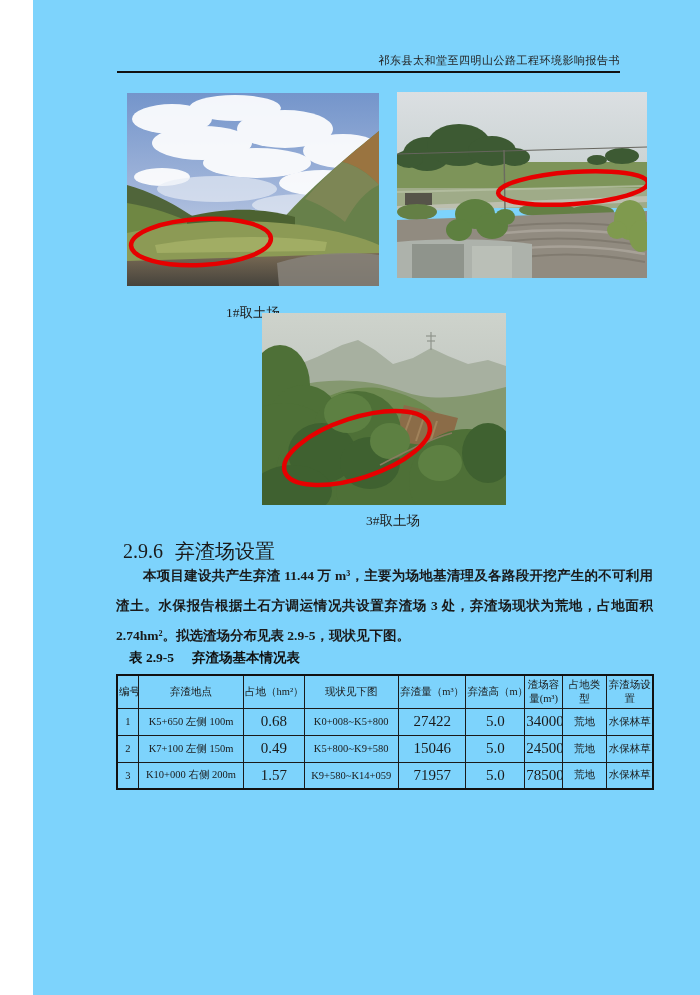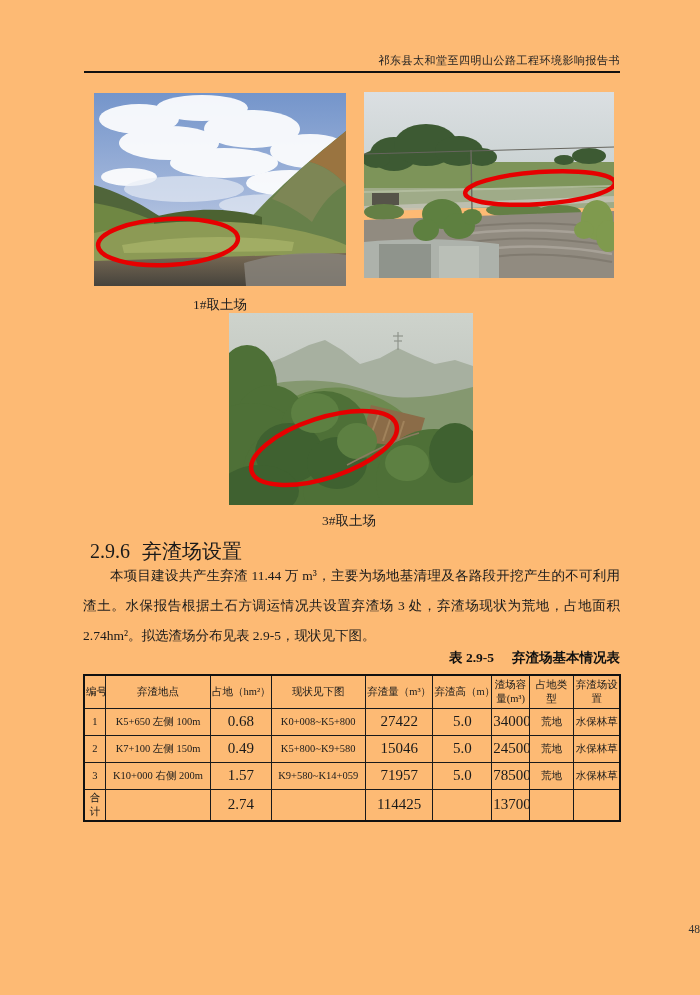--- a/index.html
+++ b/index.html
@@ -2,21 +2,21 @@
 <html><head>
 <meta charset="utf-8">
 <style>
   * { margin:0; padding:0; box-sizing:border-box; }
   html,body { background:#ffffff; }
   body {
     width:700px; height:995px; position:relative;
     font-family:"Liberation Serif","DejaVu Serif",serif;
     color:#1f1f1f;
   }
-  .page { position:absolute; inset:0; background:#fdba74; overflow:hidden; }
+  .page { position:absolute; inset:0; background:#7dd3fc; overflow:hidden;margin-left:33px; }
 
   
   .header-title {
     position:absolute; top:53px; right:80px;
     font-size:11px; letter-spacing:0.5px; color:#222;
   }
   .header-rule {
     position:absolute; top:71px; left:84px; right:80px;
     height:2px; background:#111;
   }
@@ -24,40 +24,40 @@
   
   .photo { position:absolute; overflow:hidden; }
   .photo svg { display:block; width:100%; height:100%; }
   .photo1 { top:93px;  left:94px;  width:252px; height:193px; }
   .photo2 { top:92px;  left:364px; width:250px; height:186px; }
   .photo3 { top:313px; left:229px; width:244px; height:192px; }
 
   .caption {
     position:absolute; text-align:center; font-size:13.5px; color:#1f1f1f;
   }
-  .caption1 { top:296px; left:94px;  width:252px;font-family:Liberation Serif, serif; }
+  .caption1 { top:304px; left:94px;  width:252px;font-family:Liberation Serif, serif; }
   .caption2 { top:290px; left:364px; width:250px; }
-  .caption3 { top:512px; left:227px; width:244px; }
+  .caption3 { top:512px; left:238px; width:244px; }
 
   
   .section-heading {
     position:absolute; top:538px; left:90px;
     font-size:20px; color:#1a1a1a;
   }
   .section-heading .sec-num { margin-right:12px; }
   .body-para {
     position:absolute; top:561px; left:83px; width:537px;
     font-size:13.5px; line-height:30px; text-align:justify;
-    text-indent:2em; color:#1a1a1a;
+    text-indent:2em; color:#1a1a1a;font-weight:bold;
   }
 
   
   .table-title {
-    position:absolute; top:649px; left:83px; width:537px;
-    text-align:right; font-weight:bold; font-size:13.5px; color:#111;
+    position:absolute; top:649px; left:96px; width:537px;
+    text-align:left; font-weight:bold; font-size:13.5px; color:#111;
   }
   .table-title .tt-label { margin-right:18px; }
   table.data-table {
     position:absolute; top:674px; left:83px; width:538px;
     border-collapse:collapse; table-layout:fixed;
     font-size:10.5px; color:#1a1a1a;padding-left:48px;
   }
   table.data-table th, table.data-table td {
     border:1px solid #1a1a1a; text-align:center; vertical-align:middle;
     padding:1px 1px; overflow:hidden; font-weight:normal;
@@ -297,29 +297,18 @@
         <td>3</td>
         <td>K10+000 右侧 200m</td>
         <td class="num">1.57</td>
         <td>K9+580~K14+059</td>
         <td class="num">71957</td>
         <td class="num">5.0</td>
         <td class="num">78500</td>
         <td>荒地</td>
         <td>水保林草</td>
       </tr>
-      <tr class="total-row">
-        <td>合计</td>
-        <td></td>
-        <td class="num">2.74</td>
-        <td></td>
-        <td class="num">114425</td>
-        <td class="num"></td>
-        <td class="num">137000</td>
-        <td></td>
-        <td></td>
-      </tr>
     </tbody>
   </table>
 
   <div class="page-number">48</div>
 
 </div>
 
 </body></html>

